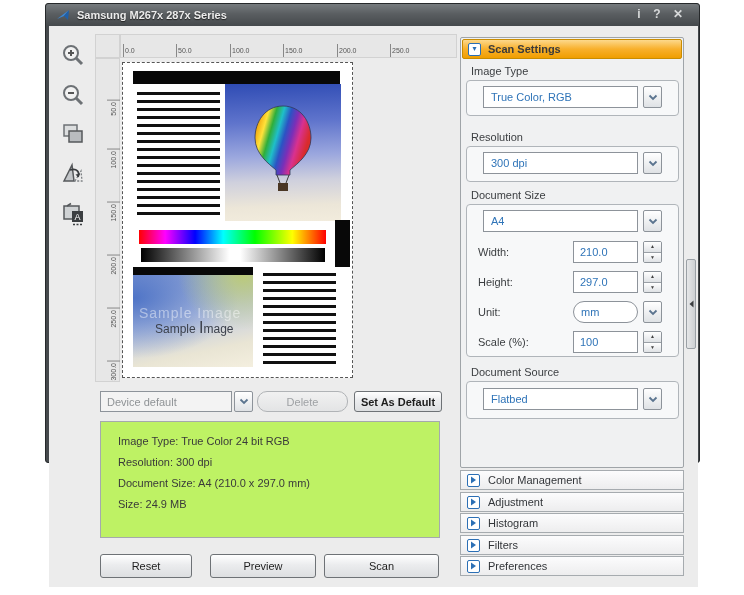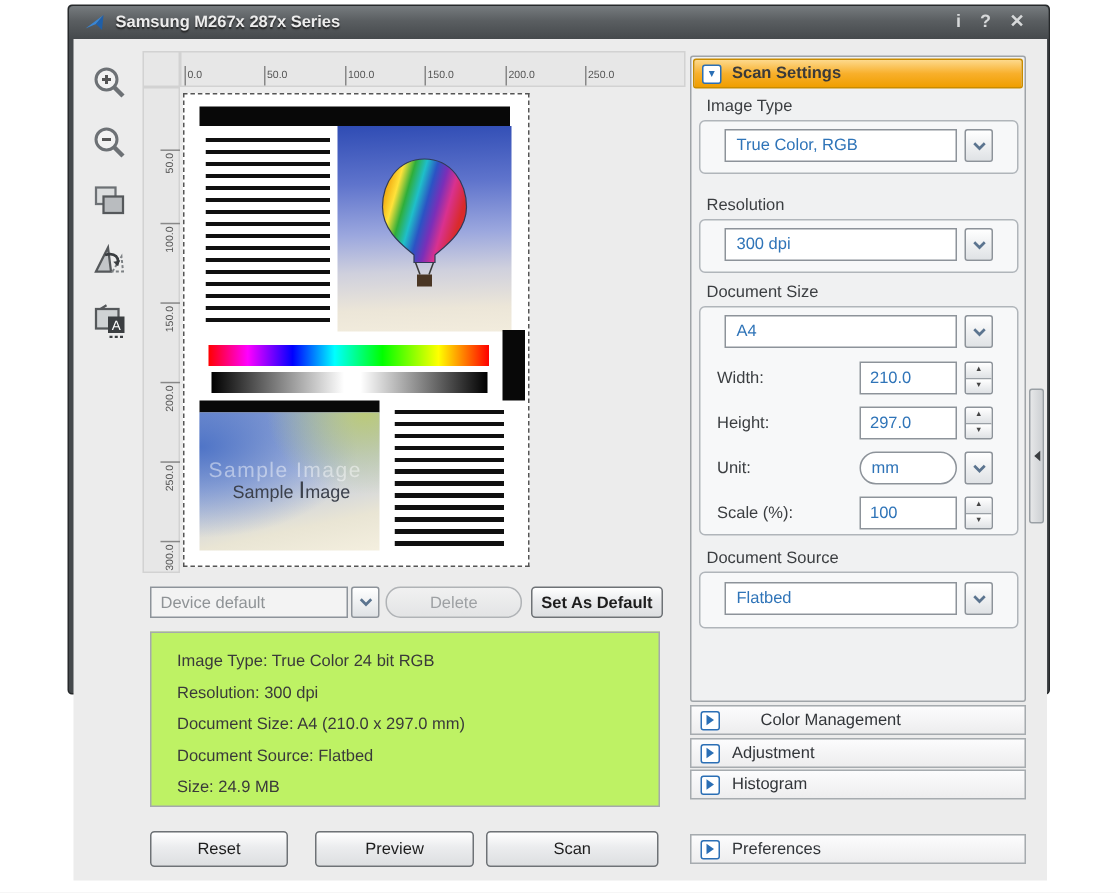--- a/index.html
+++ b/index.html
@@ -185,21 +185,20 @@
           <path d="M1.5 1.5 L5 5 L8.5 1.5" fill="none" stroke="#5b748f" stroke-width="1.8"></path>
         </svg>
     </div>
     <div class="btn disabled" style="left:208px;top:365px;width:91px;height:21px;border-radius:10px;">Delete</div>
     <div class="btn" style="left:305px;top:365px;width:88px;height:21px;font-weight:bold;">Set As Default</div>
 
     <div class="infobox">
       <div>Image Type: True Color 24 bit RGB</div>
       <div>Resolution: 300 dpi</div>
       <div>Document Size: A4 (210.0 x 297.0 mm)</div>
-      <div>Document Source: Flatbed</div>
       <div>Size: 24.9 MB</div>
     </div>
 
     <div class="btn" style="left:51px;top:528px;width:92px;height:24px;">Reset</div>
     <div class="btn" style="left:161px;top:528px;width:106px;height:24px;">Preview</div>
     <div class="btn" style="left:275px;top:528px;width:115px;height:24px;">Scan</div>
 
     <div class="panel">
       <div class="phead">
         <span class="chk">▾</span>
@@ -265,21 +264,21 @@
       <span class="plabel" style="left:10px;top:328px;">Document Source</span>
       <div class="gbox" style="top:343px;height:38px;"></div>
       <div class="tfield" style="left:22px;top:350px;width:155px;height:22px;">Flatbed</div>
       <div class="ddbtn" style="left:182px;top:350px;height:22px;">
         <svg width="10" height="7" viewBox="0 0 10 7">
             <path d="M1.5 1.5 L5 5 L8.5 1.5" fill="none" stroke="#5b748f" stroke-width="1.8"></path>
           </svg>
       </div>
     </div>
 
-    <div class="acc" style="top:444px;gap:19px;">
+    <div class="acc" style="top:444px;">
       <span class="arrowbox">
           <svg width="7" height="8" viewBox="0 0 7 8">
             <path d="M1 0.5 L6 4 L1 7.5 Z" fill="#2b6fb5"></path>
           </svg>
         </span>
       <span class="alabel">Color Management</span>
     </div>
     <div class="acc" style="top:466px;">
       <span class="arrowbox">
           <svg width="7" height="8" viewBox="0 0 7 8">
@@ -288,20 +287,28 @@
         </span>
       <span class="alabel">Adjustment</span>
     </div>
     <div class="acc" style="top:487px;">
       <span class="arrowbox">
           <svg width="7" height="8" viewBox="0 0 7 8">
             <path d="M1 0.5 L6 4 L1 7.5 Z" fill="#2b6fb5"></path>
           </svg>
         </span>
       <span class="alabel">Histogram</span>
+    </div>
+    <div class="acc" style="top:509px;">
+      <span class="arrowbox">
+          <svg width="7" height="8" viewBox="0 0 7 8">
+            <path d="M1 0.5 L6 4 L1 7.5 Z" fill="#2b6fb5"></path>
+          </svg>
+        </span>
+      <span class="alabel">Filters</span>
     </div>
     <div class="acc" style="top:530px;">
       <span class="arrowbox">
           <svg width="7" height="8" viewBox="0 0 7 8">
             <path d="M1 0.5 L6 4 L1 7.5 Z" fill="#2b6fb5"></path>
           </svg>
         </span>
       <span class="alabel">Preferences</span>
     </div>
 

